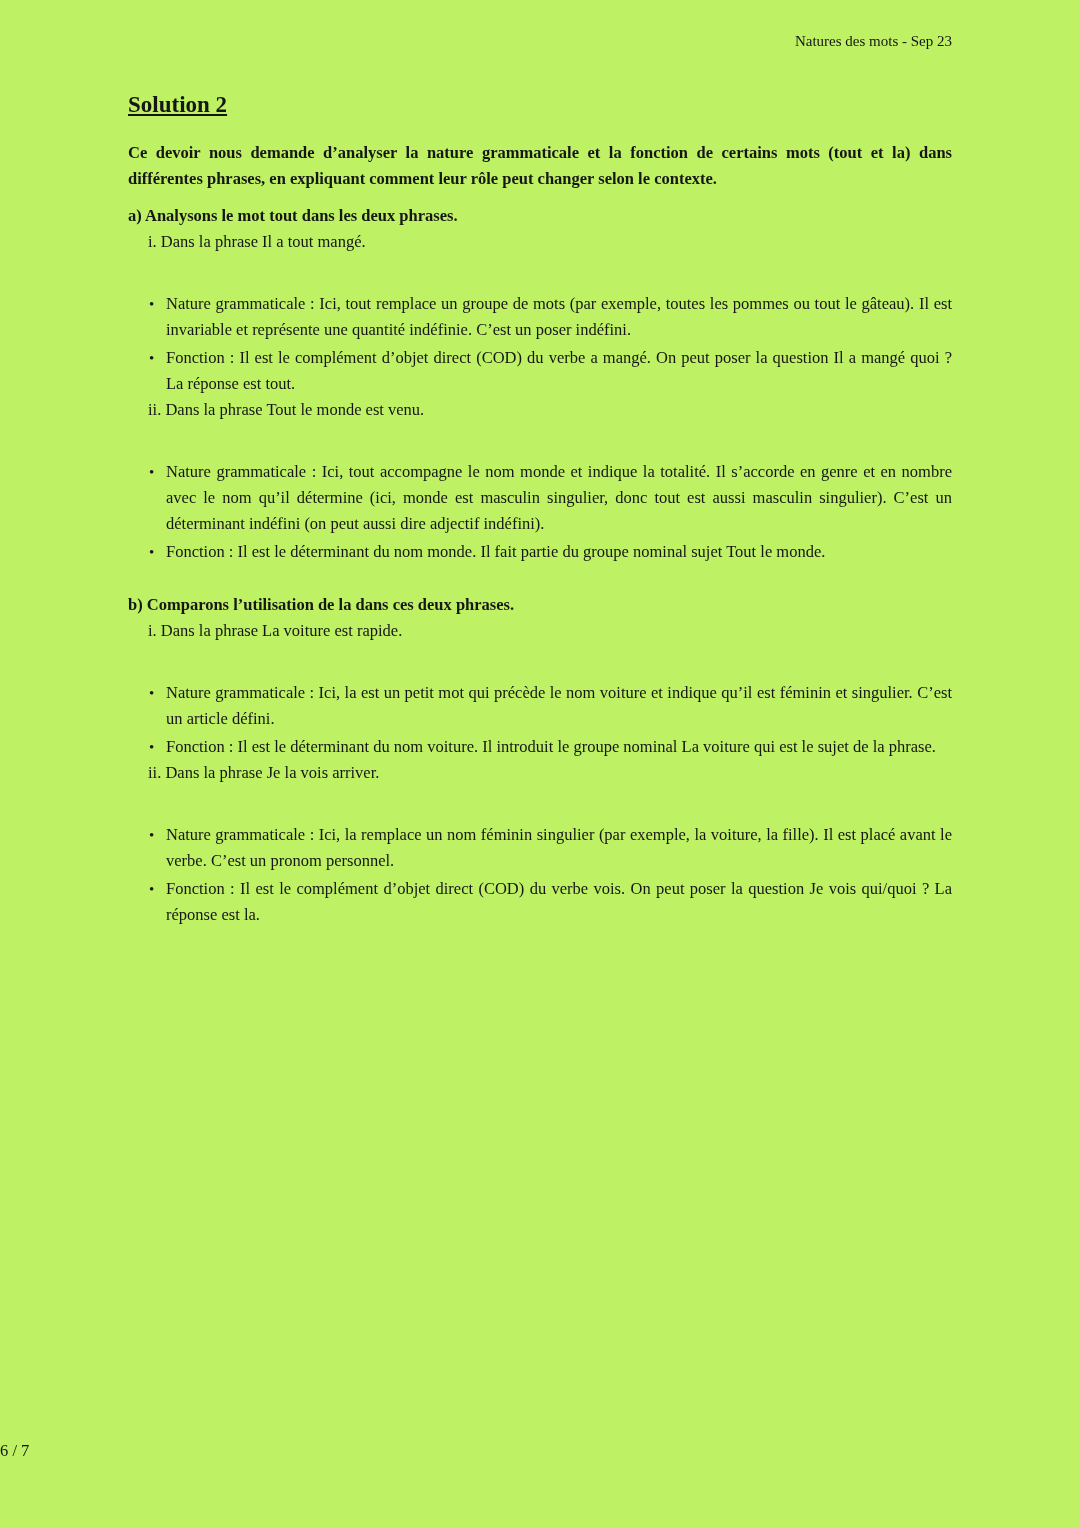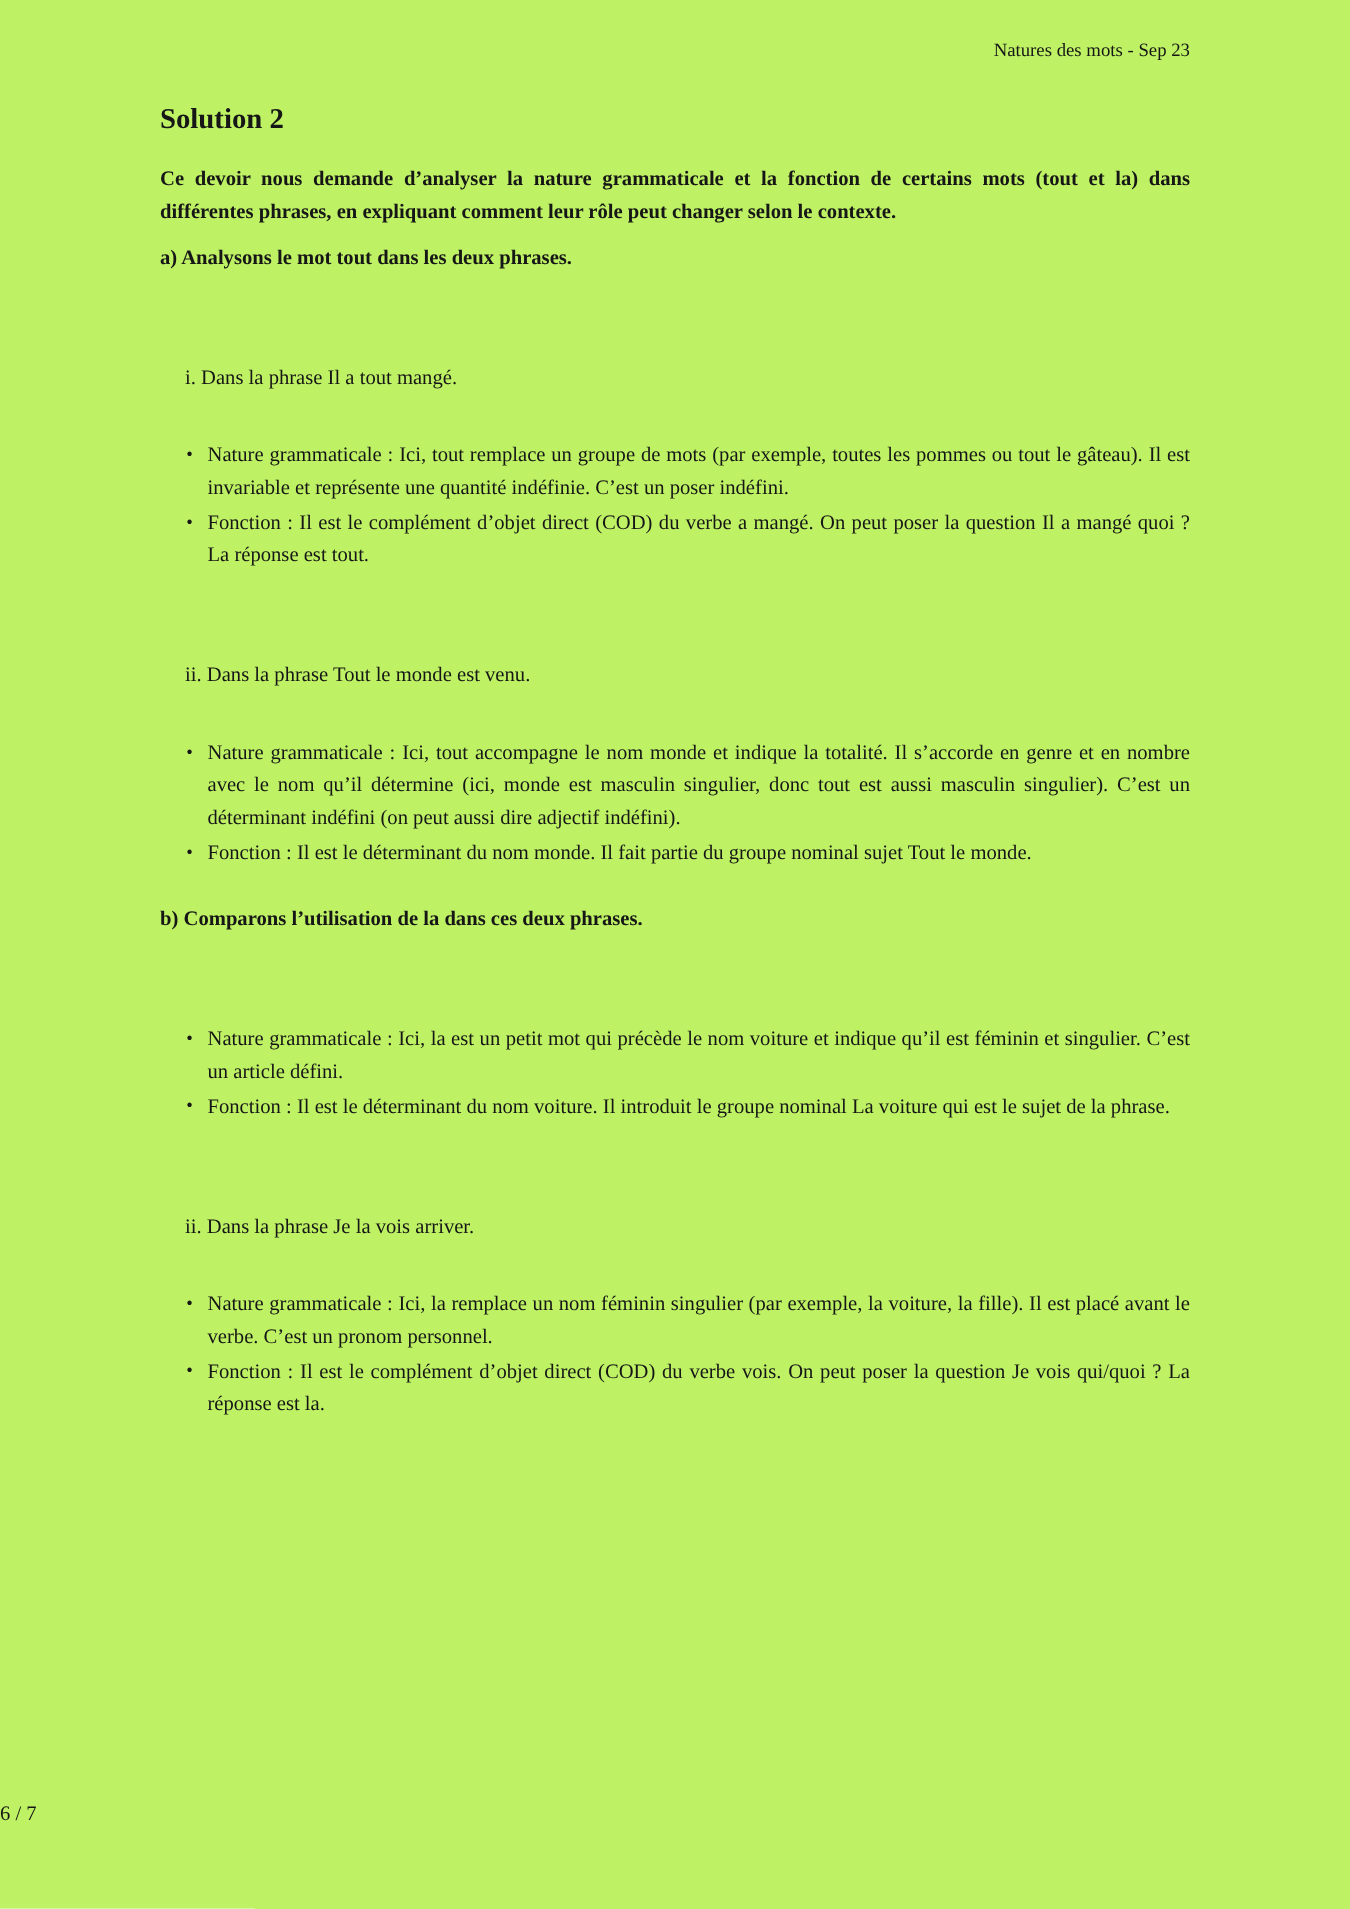--- a/index.html
+++ b/index.html
@@ -15,41 +15,41 @@
   }
   .content {
     padding: 32px 128px 0 128px;
   }
   .doc-header {
     text-align: right;
     font-size: 15px;
     line-height: 18px;
   }
   .doc-title {
-    margin-top: 32px;
+    margin-top: 42px;
     font-size: 23px;
     font-weight: bold;
+    text-decoration: underline;
   }
   .para {
     font-size: 16.5px;
     line-height: 26px;
     font-weight: bold;
   }
   .intro {
     margin-top: 22px;
     text-align: justify;
   }
   .section-lead {
     margin-top: 11px;
   }
   .section-lead.after-bullets {
     margin-top: 27px;
   }
   .sub-item {
-    margin-top: 70px;
   }
   .item-heading {
     padding-left: 20px;
     font-size: 16.5px;
     line-height: 26px;
   }
   .bullet-list {
     margin-top: 36px;
     list-style: none;
   }
@@ -121,20 +121,21 @@
             <span class="bullet-text"><span class="b">Fonction :</span><span> Il est le </span><span class="b">déterminant</span><span> du nom monde. Il fait partie du groupe nominal sujet Tout le monde.</span></span>
           </li>
         </ul>
       </div>
     </div>
 
     <div class="section">
       <p class="para section-lead after-bullets">b) Comparons l’utilisation de la dans ces deux phrases.</p>
 
       <div class="sub-item">
+        <p class="item-heading">i. Dans la phrase La voiture est rapide.</p>
         <ul class="bullet-list">
           <li class="bullet-item">
             <span class="bullet-marker">•</span>
             <span class="bullet-text"><span class="b">Nature grammaticale :</span><span> Ici, la est un petit mot qui précède le nom voiture et indique qu’il est féminin et singulier. C’est un </span><span class="b">article défini</span><span>.</span></span>
           </li>
           <li class="bullet-item">
             <span class="bullet-marker">•</span>
             <span class="bullet-text"><span class="b">Fonction :</span><span> Il est le </span><span class="b">déterminant</span><span> du nom voiture. Il introduit le groupe nominal La voiture qui est le sujet de la phrase.</span></span>
           </li>
         </ul>

